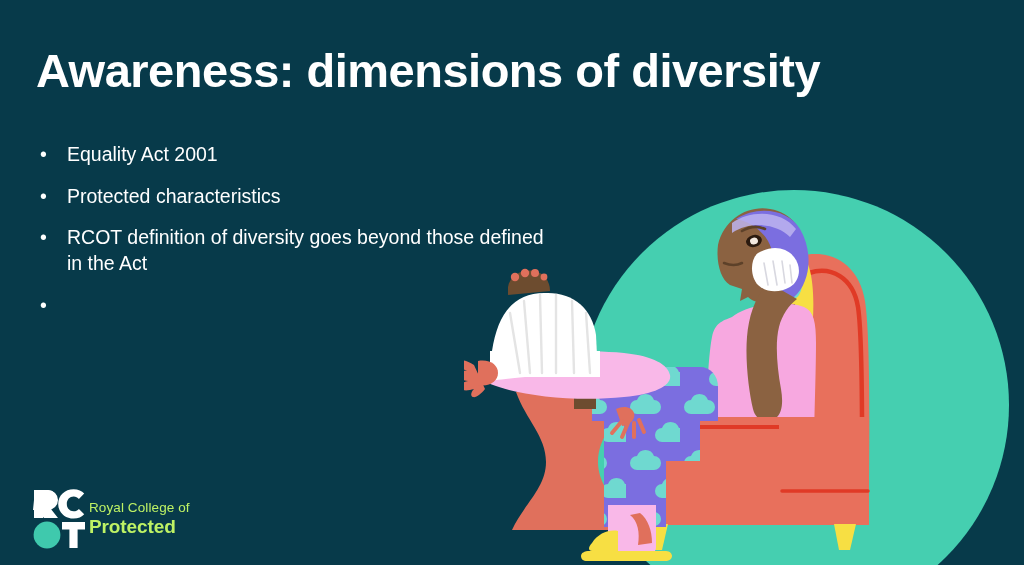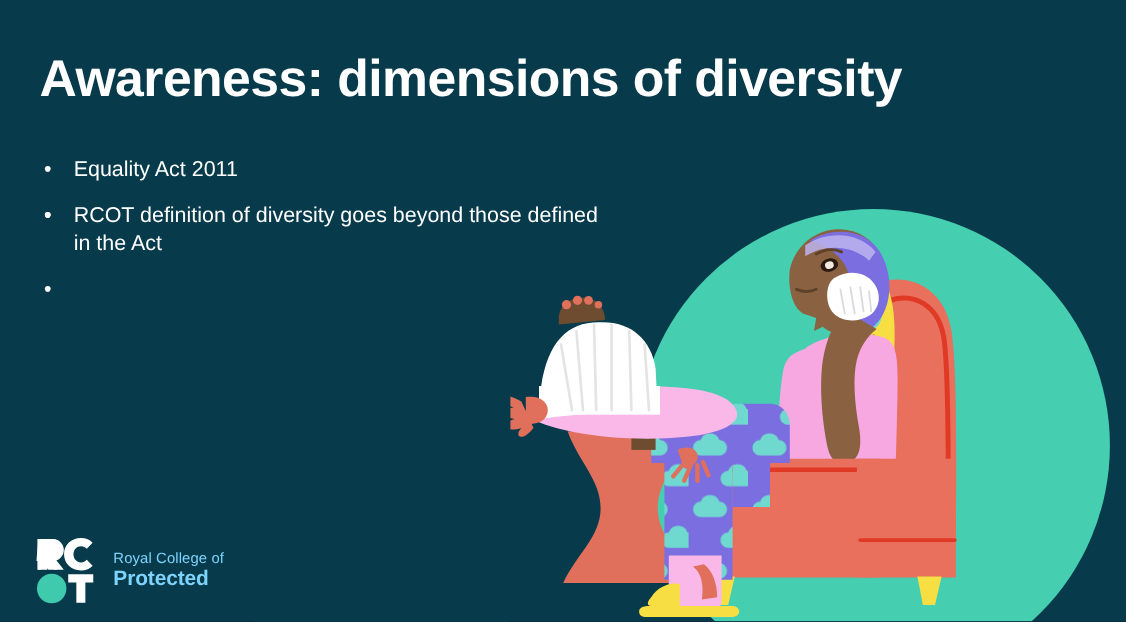--- a/index.html
+++ b/index.html
@@ -65,22 +65,22 @@
     align-items: center;
   }
   #logo-mark {
     position: relative;
     width: 52px;
     height: 62px;
     flex: 0 0 auto;
   }
   #logo-mark svg { display: block; }
   #logo-words {
-    margin-left: 18px;
-    color: #7dd3fc;
+    margin-left: 4px;
+    color: #bef264;
   }
   .logo-line-1 {
     font-size: 13.5px;
     font-weight: normal;
     line-height: 1.15;
     letter-spacing: 0.1px;
   }
   .logo-line-2, .logo-line-3 {
     font-size: 19px;
     font-weight: bold;
@@ -102,24 +102,25 @@
 </head>
 <body>
 
 <div id="slide">
 
   <div id="slide-title">Awareness: dimensions of diversity</div>
 
   <ul id="bullet-list">
     <li>
       <span class="bullet-dot">•</span>
-      <span>Equality Act 2011</span>
-    </li>
-    <li>
-      <span class="bullet-dot">•</span>
+      <span>Equality Act 2001</span>
+    </li>
+    <li>
+      <span class="bullet-dot">•</span>
+      <span>Protected characteristics</span>
     </li>
     <li>
       <span class="bullet-dot">•</span>
       <span>RCOT definition of diversity goes beyond those defined in the Act</span>
     </li>
     <li>
       <span class="bullet-dot">•</span>
     </li>
   </ul>
 

